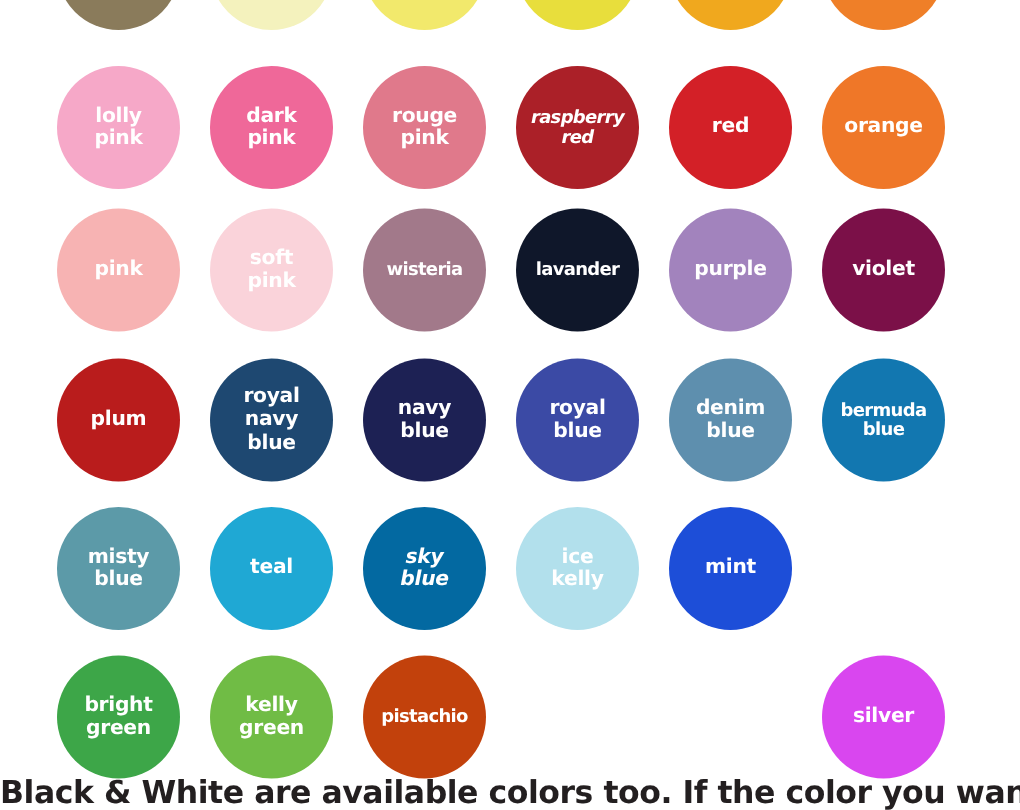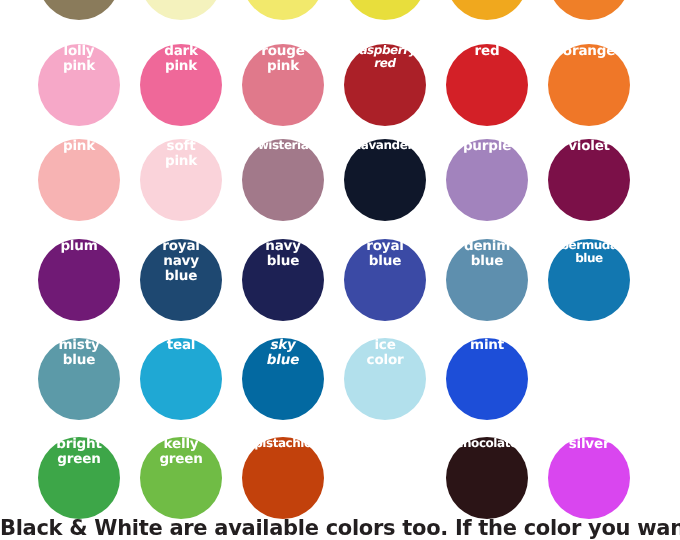--- a/index.html
+++ b/index.html
@@ -39,20 +39,21 @@
   }
 
   .swatch {
     position: absolute;
     width: 82px;
     height: 82px;
     border-radius: 50%;
     display: flex;
     flex-direction: column;
     align-items: center;
+    justify-content: center;
     box-sizing: border-box;
   }
 
   .swatch-label {
     color: #ffffff;
     font-family: "DejaVu Sans", sans-serif;
     font-size: 13.5px;
     font-weight: bold;
     line-height: 1.12;
     text-align: center;
@@ -140,21 +141,21 @@
           <div class="swatch-label small">lavander</div>
         </div>
         <div class="swatch" title="purple" style="background: rgb(162, 131, 189); left: 446px; top: 0px;">
           <div class="swatch-label">purple</div>
         </div>
         <div class="swatch" title="violet" style="background: rgb(123, 16, 72); left: 548px; top: 0px;">
           <div class="swatch-label">violet</div>
         </div>
       </div>
       <div class="swatch-row" style="top: 239px;">
-        <div class="swatch" title="plum" style="background: #701a75; left: 38px; top: 0px;">
+        <div class="swatch" title="plum" style="background: #b91c1c; left: 38px; top: 0px;">
           <div class="swatch-label">plum</div>
         </div>
         <div class="swatch" title="royal navy blue" style="background: rgb(30, 72, 113); left: 140px; top: 0px;">
           <div class="swatch-label">royal
 navy
 blue</div>
         </div>
         <div class="swatch" title="navy blue" style="background: rgb(29, 33, 84); left: 242px; top: 0px;">
           <div class="swatch-label">navy
 blue</div>
@@ -179,40 +180,37 @@
         </div>
         <div class="swatch" title="teal" style="background: rgb(31, 168, 212); left: 140px; top: 0px;">
           <div class="swatch-label">teal</div>
         </div>
         <div class="swatch" title="sky blue" style="background: #0369a1; left: 242px; top: 0px; font-style: italic;">
           <div class="swatch-label">sky
 blue</div>
         </div>
         <div class="swatch" title="ice blue" style="background: rgb(178, 224, 236); left: 344px; top: 0px;">
           <div class="swatch-label">ice
-color</div>
+kelly</div>
         </div>
         <div class="swatch" title="mint" style="background: #1d4ed8; left: 446px; top: 0px;">
           <div class="swatch-label">mint</div>
         </div>
       </div>
       <div class="swatch-row" style="top: 437px;">
         <div class="swatch" title="bright green" style="background: rgb(61, 166, 72); left: 38px; top: 0px;">
           <div class="swatch-label">bright
 green</div>
         </div>
         <div class="swatch" title="kelly green" style="background: rgb(112, 188, 69); left: 140px; top: 0px;">
           <div class="swatch-label">kelly
 green</div>
         </div>
         <div class="swatch" title="pistachio" style="background: #c2410c; left: 242px; top: 0px;">
           <div class="swatch-label small">pistachio</div>
         </div>
-        <div class="swatch" title="chocolate" style="background: rgb(43, 20, 22); left: 446px; top: 0px;">
-          <div class="swatch-label small">chocolate</div>
-        </div>
         <div class="swatch" title="silver" style="background: #d946ef; left: 548px; top: 0px;">
           <div class="swatch-label">silver</div>
         </div>
       </div>
     </div>
   <div class="caption" style="top: 516px;">Black &amp; White are available colors too. If the color you want is</div>
 </div>
 
 </body></html>

